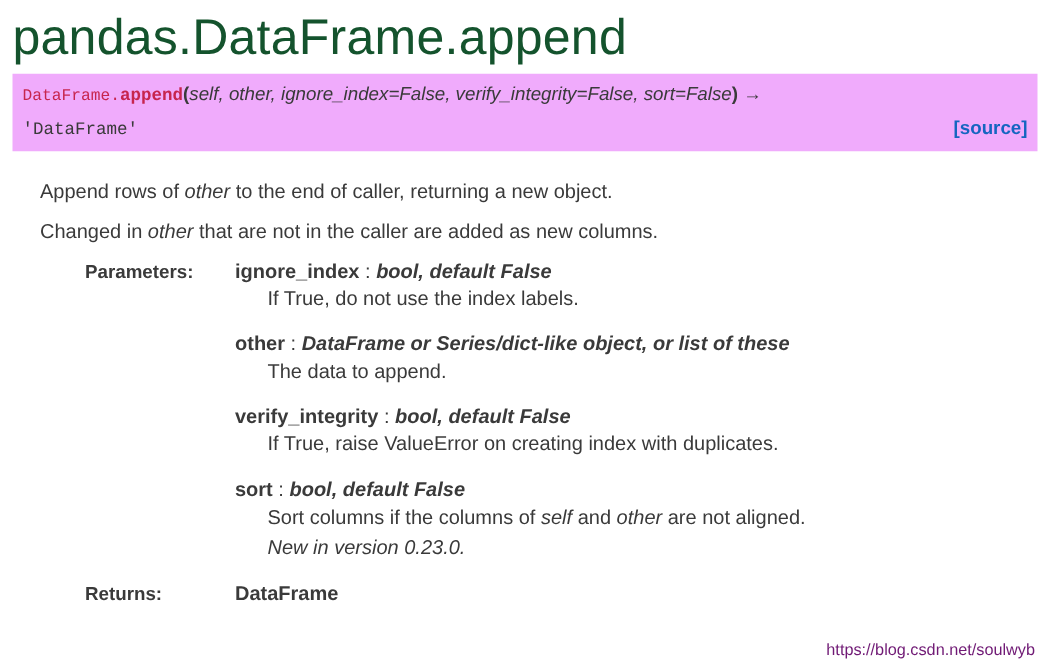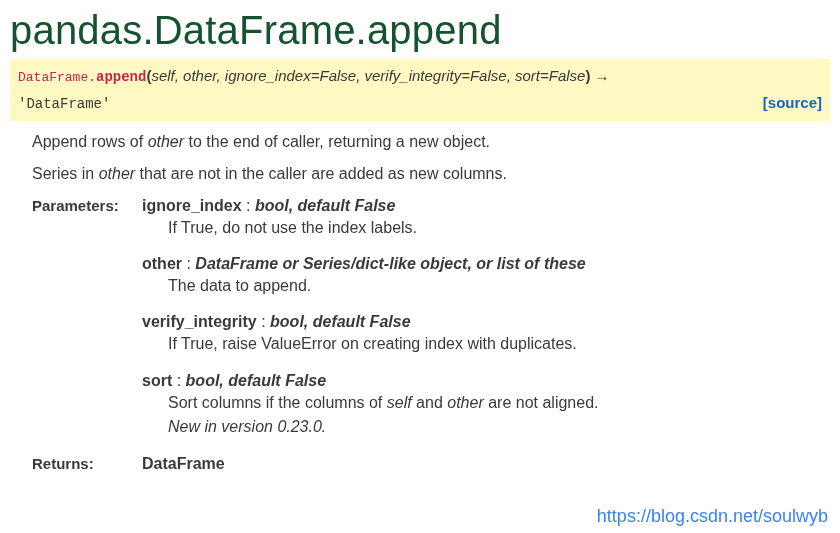--- a/index.html
+++ b/index.html
@@ -13,21 +13,21 @@
     width: 840px;
   }
   h1.page-title {
     font-size: 40px;
     font-weight: 400;
     color: #14532d;
     margin: 8px 0 6px 0;
     letter-spacing: 0.2px;
   }
   .sig-block {
-    background: #fef9c3;
+    background: #f0abfc;
     padding: 4px 8px 4px 8px;
     font-style: italic;
     font-size: 15px;
     line-height: 1.7;
     position: relative;
   }
   .sig-classname {
     font-family: Consolas, "Courier New", monospace;
     color: #c7254e;
     font-style: normal;
@@ -43,46 +43,48 @@
   .sig-paren { font-weight: bold; font-style: normal; }
   .sig-arrow { font-style: normal; }
   .sig-return { font-family: Consolas, "Courier New", monospace; font-style: normal; font-size: 14px; }
   .source-link {
     color: #1565c0;
     font-weight: bold;
     font-style: normal;
     float: right;
   }
   .body-section {
-    padding: 12px 0 0 22px;
+    padding: 24px 0 0 22px;
   }
   .body-section p { margin: 0 0 14px 0; font-size: 16px; }
   em.term { font-style: italic; }
   .field-table {
     display: grid;
     grid-template-columns: 110px 1fr;
+    column-gap: 10px;
     margin-top: 6px;
+    margin-left: 36px;
   }
   .field-label {
     font-weight: bold;
     text-align: left;
     padding-top: 0;
   }
   .param-block { margin-bottom: 16px; }
   .param-head { font-size: 16px; }
   .param-name { font-weight: bold; }
   .param-type { font-weight: bold; font-style: italic; }
   .param-desc { margin: 2px 0 0 26px; font-size: 16px; line-height: 1.4; }
   .version-note { font-style: italic; }
   .watermark {
     position: fixed;
     right: 12px;
     bottom: 6px;
-    color: #3b82f6;
-    font-size: 18px;
+    color: #701a75;
+    font-size: 13px;
     font-family: Arial, sans-serif;
     pointer-events: none;
     margin-left: 40px;
   }
 </style>
 </head>
 <body>
 
 <h1 class="page-title">pandas.DataFrame.append</h1>
 
@@ -90,21 +92,21 @@
   <span class="sig-classname">DataFrame.</span><span class="sig-funcname">append</span><span class="sig-paren">(</span><span>self, other, ignore_index=False, verify_integrity=False, sort=False</span><span class="sig-paren">)</span><span class="sig-arrow"> → </span><br>
   <span class="sig-return">'DataFrame'</span>
   <a class="source-link">[source]</a>
 </div>
 
 <div class="body-section">
   <p>
     <span>Append rows of </span><em class="term">other</em><span> to the end of caller, returning a new object.</span>
   </p>
   <p>
-    <span>Series in </span><em class="term">other</em><span> that are not in the caller are added as new columns.</span>
+    <span>Changed in </span><em class="term">other</em><span> that are not in the caller are added as new columns.</span>
   </p>
 
   <div class="field-table">
     <div class="field-label">Parameters:</div>
     <div>
 
       <div class="param-block">
         <div class="param-head">
           <span class="param-name">ignore_index</span><span> : </span><span class="param-type">bool, default False</span>
         </div>

